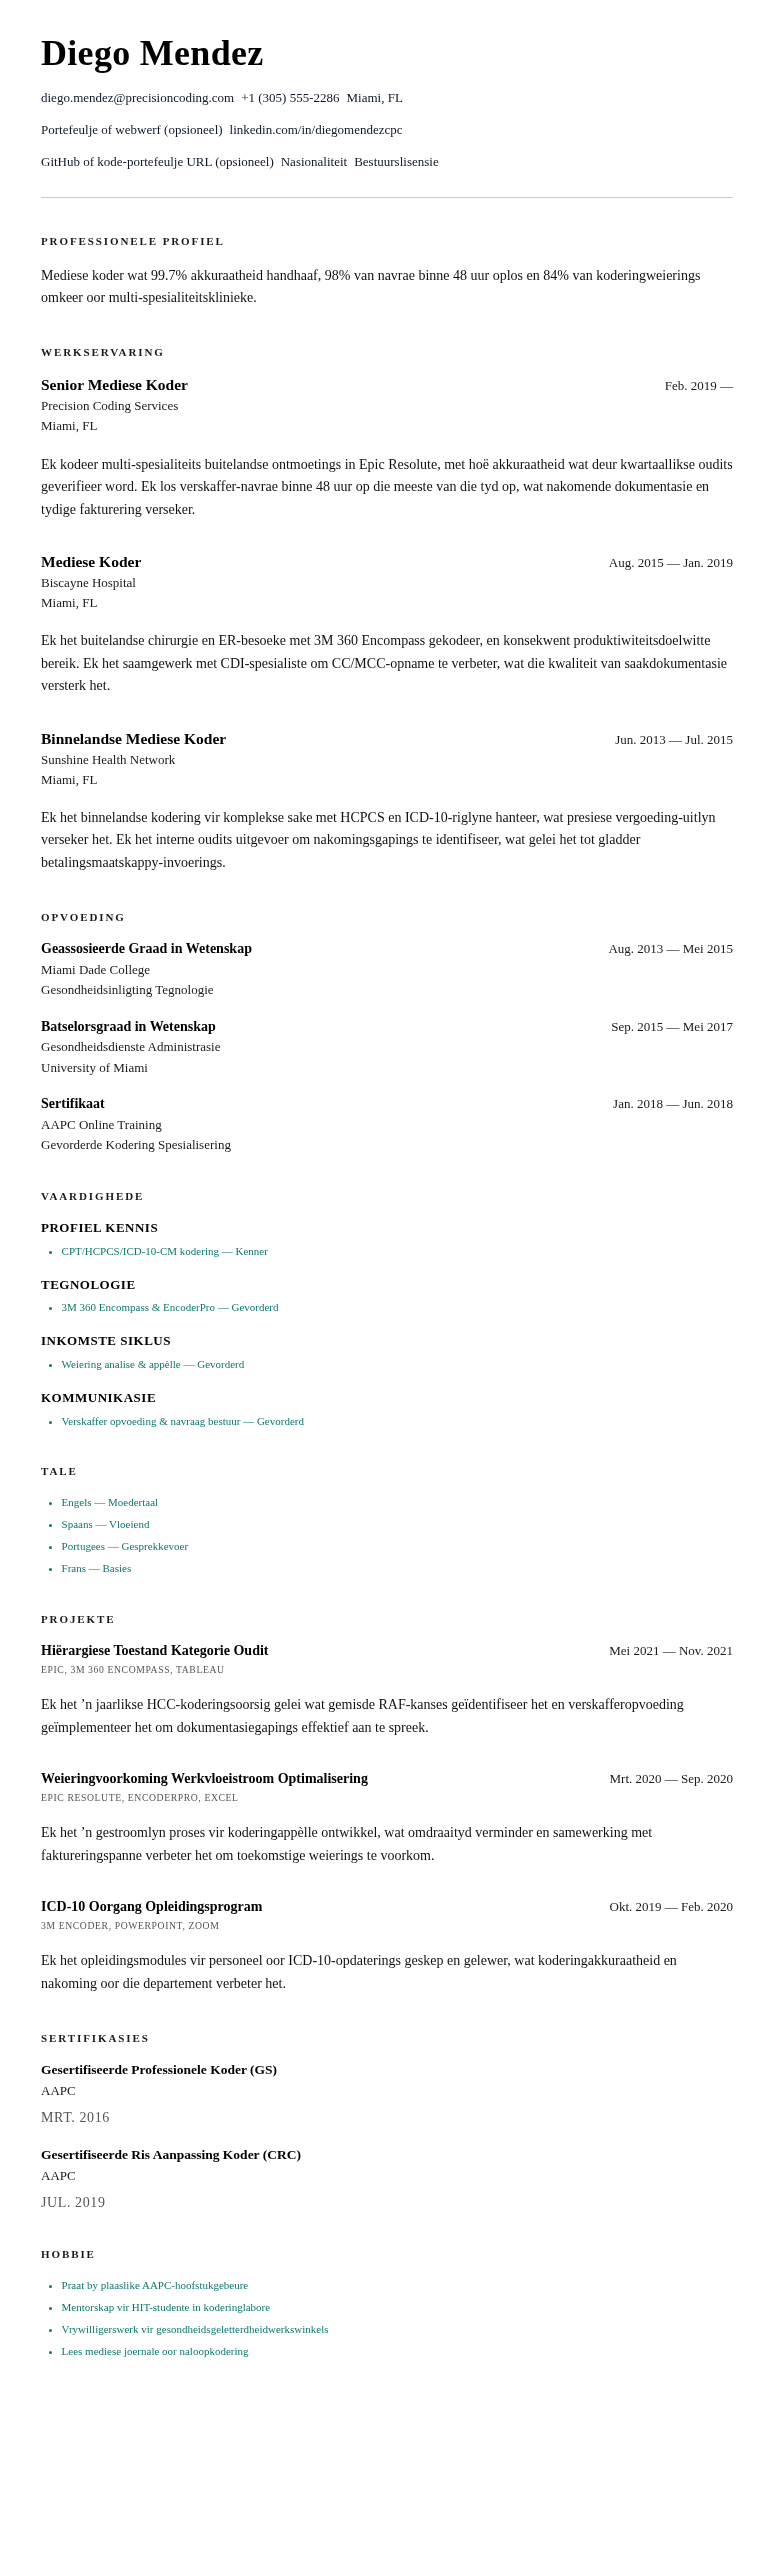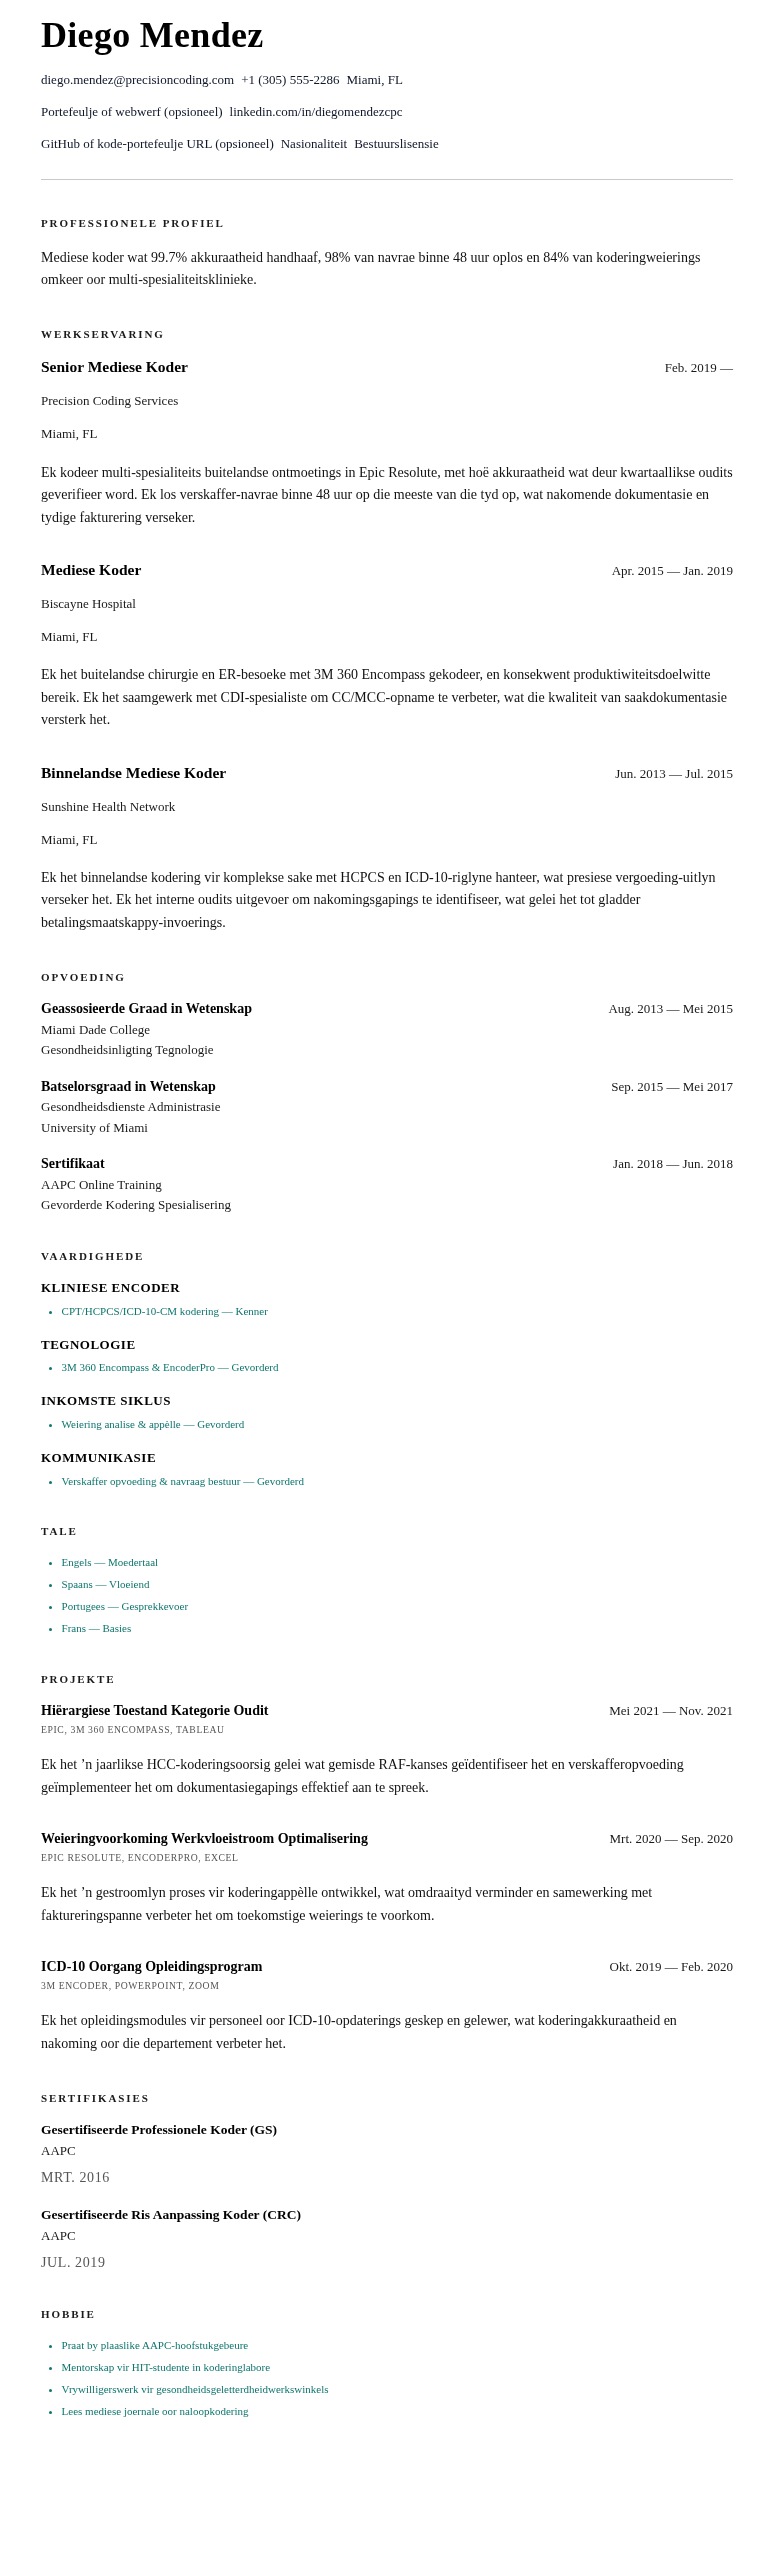--- a/index.html
+++ b/index.html
@@ -6,21 +6,21 @@
   html, body { background: #ffffff; }
   body {
     width: 774px;
     color: #111111;
     font-family: "Liberation Serif", "DejaVu Serif", serif;
     -webkit-font-smoothing: antialiased;
   }
   .page {
     width: 774px;
     min-height: 2576px;
-    padding: 16px 41px 39px 41px;
+    padding: 34px 41px 39px 41px;
     background: #ffffff;
     font-family: Liberation Serif, serif;
   }
 
   
   .name {
     font-size: 36px;
     font-weight: 700;
     letter-spacing: 0.3px;
     color: #000000;
@@ -80,21 +80,21 @@
     color: #000000;
   }
   .entry-dates {
     font-size: 13px;
     color: #1a1a1a;
     white-space: nowrap;
   }
   .entry-sub {
     font-size: 13px;
     color: #1a1a1a;
-    margin-top: 17px;
+    margin-top: 4px;
   }
   .entry-desc { margin-top: 19.4px; }
 
   
   .edu-entry { margin-bottom: 20.6px; }
   .edu-entry:last-child { margin-bottom: 0; }
   .edu-title { font-size: 14px; font-weight: 700; color: #000000; }
   .edu-sub { font-size: 13px; color: #1a1a1a; margin-top: 4.5px; }
 
   
@@ -179,21 +179,21 @@
         <div class="entry-dates">Feb. 2019 —</div>
       </div>
       <div class="entry-sub">Precision Coding Services</div>
       <div class="entry-sub">Miami, FL</div>
       <p class="entry-desc">Ek kodeer multi-spesialiteits buitelandse ontmoetings in Epic Resolute, met hoë akkuraatheid wat deur kwartaallikse oudits geverifieer word. Ek los verskaffer-navrae binne 48 uur op die meeste van die tyd op, wat nakomende dokumentasie en tydige fakturering verseker.</p>
     </article>
 
     <article class="entry">
       <div class="entry-head">
         <h3 class="entry-title">Mediese Koder</h3>
-        <div class="entry-dates">Apr. 2015 — Jan. 2019</div>
+        <div class="entry-dates">Aug. 2015 — Jan. 2019</div>
       </div>
       <div class="entry-sub">Biscayne Hospital</div>
       <div class="entry-sub">Miami, FL</div>
       <p class="entry-desc">Ek het buitelandse chirurgie en ER-besoeke met 3M 360 Encompass gekodeer, en konsekwent produktiwiteitsdoelwitte bereik. Ek het saamgewerk met CDI-spesialiste om CC/MCC-opname te verbeter, wat die kwaliteit van saakdokumentasie versterk het.</p>
     </article>
 
     <article class="entry">
       <div class="entry-head">
         <h3 class="entry-title">Binnelandse Mediese Koder</h3>
         <div class="entry-dates">Jun. 2013 — Jul. 2015</div>
@@ -232,21 +232,21 @@
       </div>
       <div class="edu-sub">AAPC Online Training</div>
       <div class="edu-sub">Gevorderde Kodering Spesialisering</div>
     </article>
   </section>
 
   <section class="section">
     <h2 class="section-heading">VAARDIGHEDE</h2>
 
     <div class="skill-group">
-      <h3 class="skill-group-title">KLINIESE ENCODER</h3>
+      <h3 class="skill-group-title">PROFIEL KENNIS</h3>
       <ul class="bullet-list">
         <li>CPT/HCPCS/ICD-10-CM kodering — Kenner</li>
       </ul>
     </div>
 
     <div class="skill-group">
       <h3 class="skill-group-title">TEGNOLOGIE</h3>
       <ul class="bullet-list">
         <li>3M 360 Encompass &amp; EncoderPro — Gevorderd</li>
       </ul>

